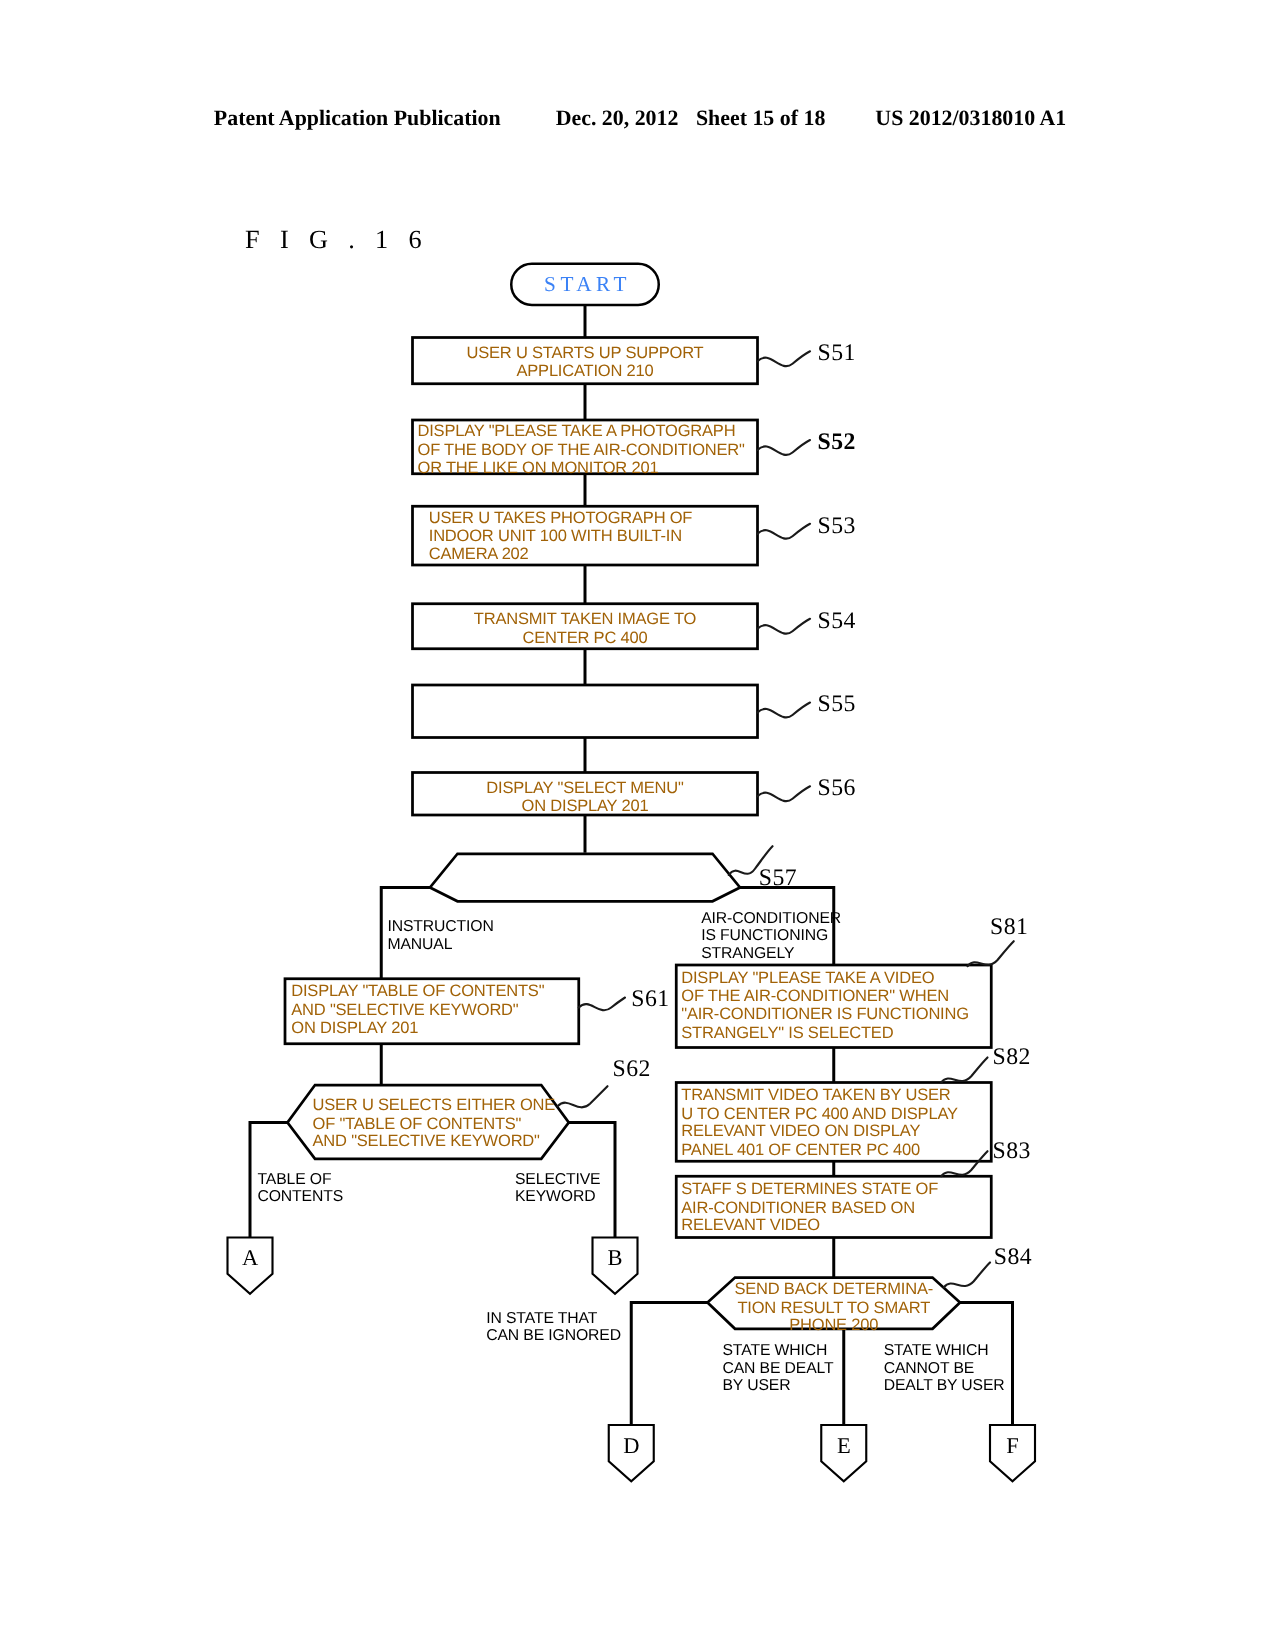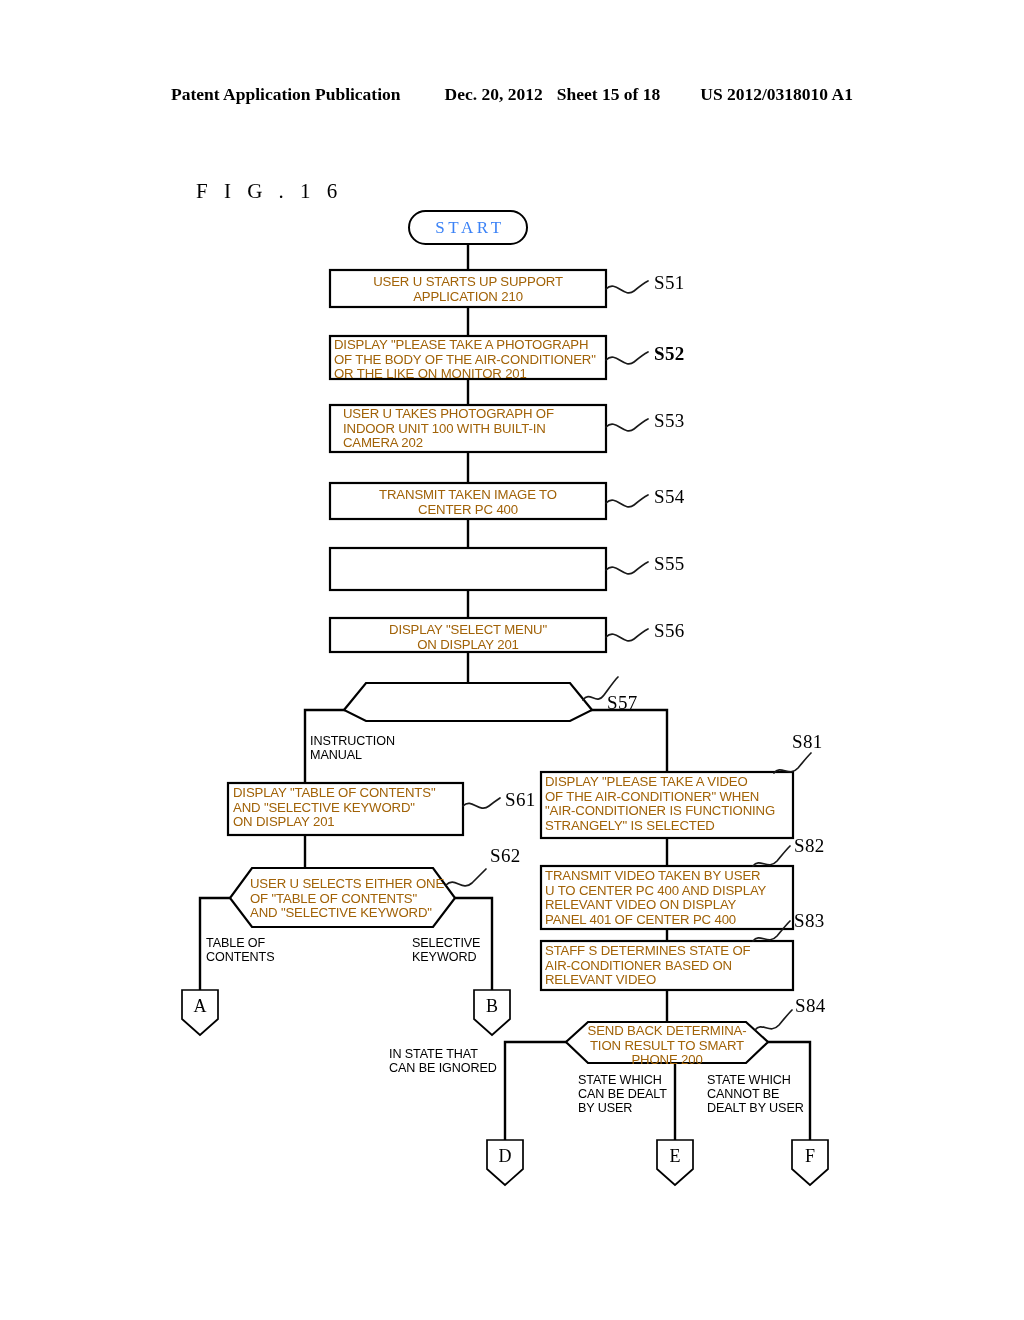--- a/index.html
+++ b/index.html
@@ -288,20 +288,23 @@
   <div class="step-label" style="left:505px; top:789px;">S61</div>
   <div class="step-label" style="left:490px; top:845px;">S62</div>
   <div class="step-label" style="left:792px; top:731px;">S81</div>
   <div class="step-label" style="left:794px; top:835px;">S82</div>
   <div class="step-label" style="left:794px; top:910px;">S83</div>
   <div class="step-label" style="left:795px; top:995px;">S84</div>
 
   <div class="branch-label" style="left:310px; top:734px; width:130px;">INSTRUCTION
 MANUAL</div>
 
+  <div class="branch-label" style="left:561px; top:727px; width:140px;">AIR-CONDITIONER
+IS FUNCTIONING
+STRANGELY</div>
 
   <div class="branch-label" style="left:206px; top:936px; width:110px;">TABLE OF
 CONTENTS</div>
 
   <div class="branch-label" style="left:412px; top:936px; width:110px;">SELECTIVE
 KEYWORD</div>
 
   <div class="branch-label" style="left:389px; top:1047px; width:120px;">IN STATE THAT
 CAN BE IGNORED</div>
 

